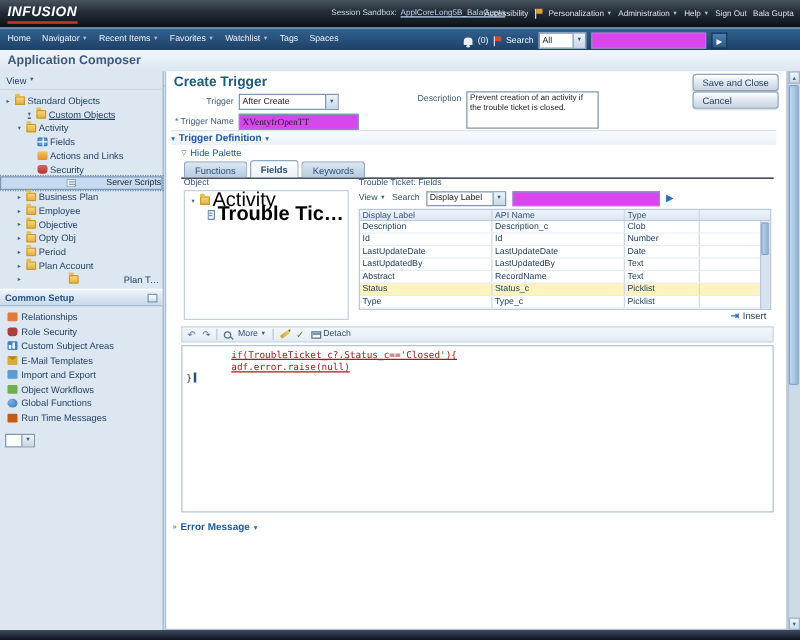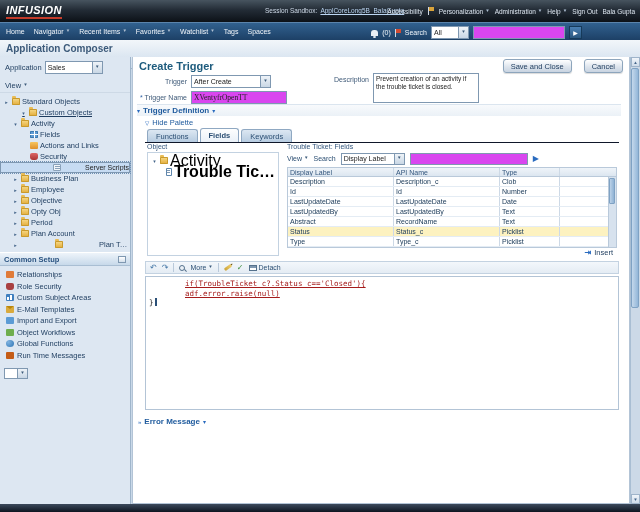--- a/index.html
+++ b/index.html
@@ -83,21 +83,21 @@
 .i-email-templates{background:#d9aa3d;}
 .i-email-templates::after{content:"";position:absolute;left:0;top:0;border-left:4px solid transparent;border-right:4px solid transparent;border-top:3px solid #b8860b;}
 .i-import-export{background:#5b9bd5;}
 .i-workflows{background:#6fae4e;}
 .i-global-functions{background:radial-gradient(circle at 30% 30%,#7fb3e0,#2e75b6);border-radius:50%;}
 .i-runtime-messages{background:#c45c17;}
 
 
 .main{position:absolute;left:132px;top:57px;width:498px;height:447px;background:#fff;border:1px solid #b3c4d6;border-top:none;}
 .main-title{position:absolute;left:6px;top:3px;font-size:11px;font-weight:bold;color:#1d5b7d;}
-.main-btns{position:absolute;right:6px;top:2px;display:flex;gap:12px;}
+.main-btns{position:absolute;right:6px;top:2px;display:flex;gap:0;flex-direction:column;}
 .btn{height:14px;padding:0 7px;display:flex;align-items:center;font-size:7.5px;color:#1c3a5c;
   background:linear-gradient(#fff,#dbe3ec 60%,#c9d4e1);border:1px solid #8da5bc;border-radius:3px;
   cursor:pointer;box-shadow:0 1px 1px rgba(0,0,0,.15);white-space:nowrap;}
 .flabel{position:absolute;text-align:right;font-size:7px;color:#3f5a78;white-space:nowrap;}
 .req{color:#3365a8;}
 .descbox{position:absolute;left:240px;top:16px;width:106px;height:30px;border:1px solid #7f98b1;
   background:#fff;font-size:6.5px;line-height:8px;padding:1px 2px;color:#222;overflow:hidden;cursor:text;}
 .sechdr{position:absolute;left:4px;right:8px;top:47px;height:12px;display:flex;align-items:center;gap:3px;
   font-size:8px;font-weight:bold;color:#215c9e;background:linear-gradient(#f8fafc,#ebf1f7);border-top:1px solid #dbe5ef;}
 .disc{font-size:6px;color:#2a6bbf;font-weight:normal;}
@@ -235,29 +235,20 @@
           <span>▶</span>
         </span>
     </div>
   </div>
 
   <div class="phdr">
     <span class="ptitle">Application Composer</span>
   </div>
 
   <div class="side">
-    <div class="approw">
-      <span>Application</span>
-      <div class="sel" style="width:58px">
-        <span>Sales</span>
-        <span class="dd">
-            <span class="caret dk">▼</span>
-          </span>
-      </div>
-    </div>
     <div class="viewrow">
       <span>View</span>
       <span class="caret dk">▼</span>
     </div>
     <div class="tree" id="objects-tree">
         <div class="tree-row" style="padding-left: 3px;">
           <span class="twisty">▸</span>
           <span class="ticon i-folder"></span>
           <span class="tlabel">Standard Objects</span>
         </div>

